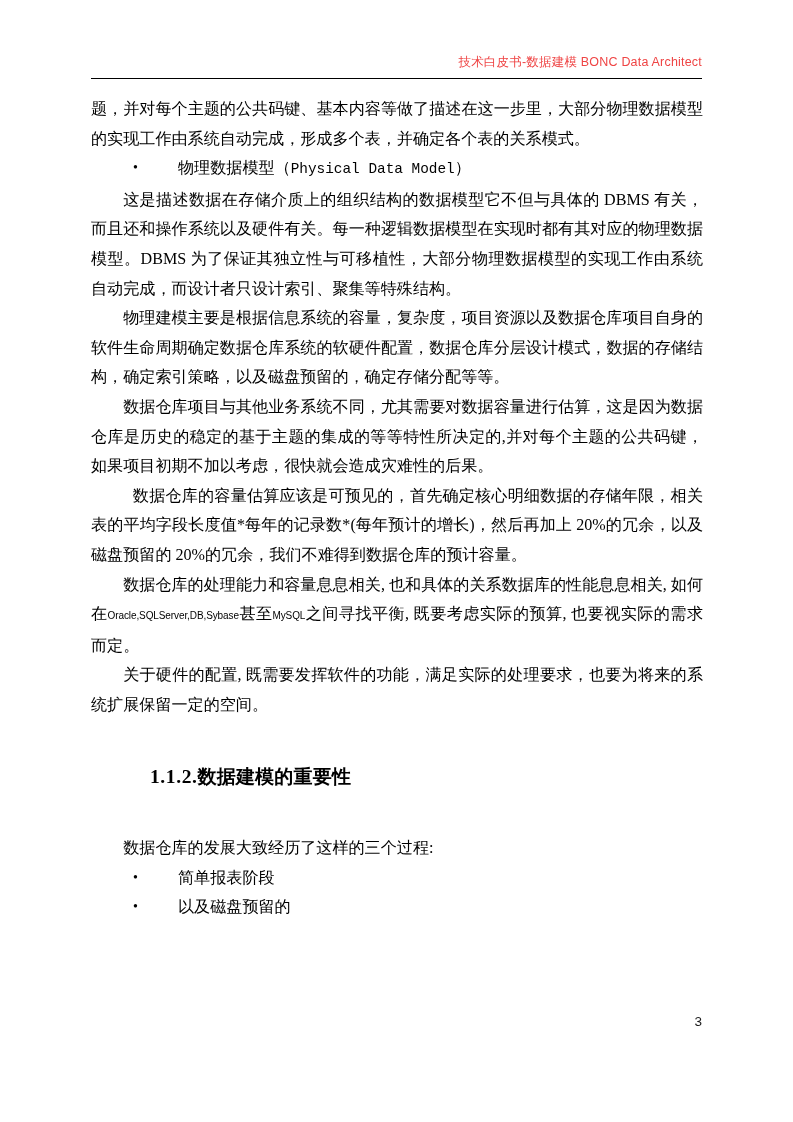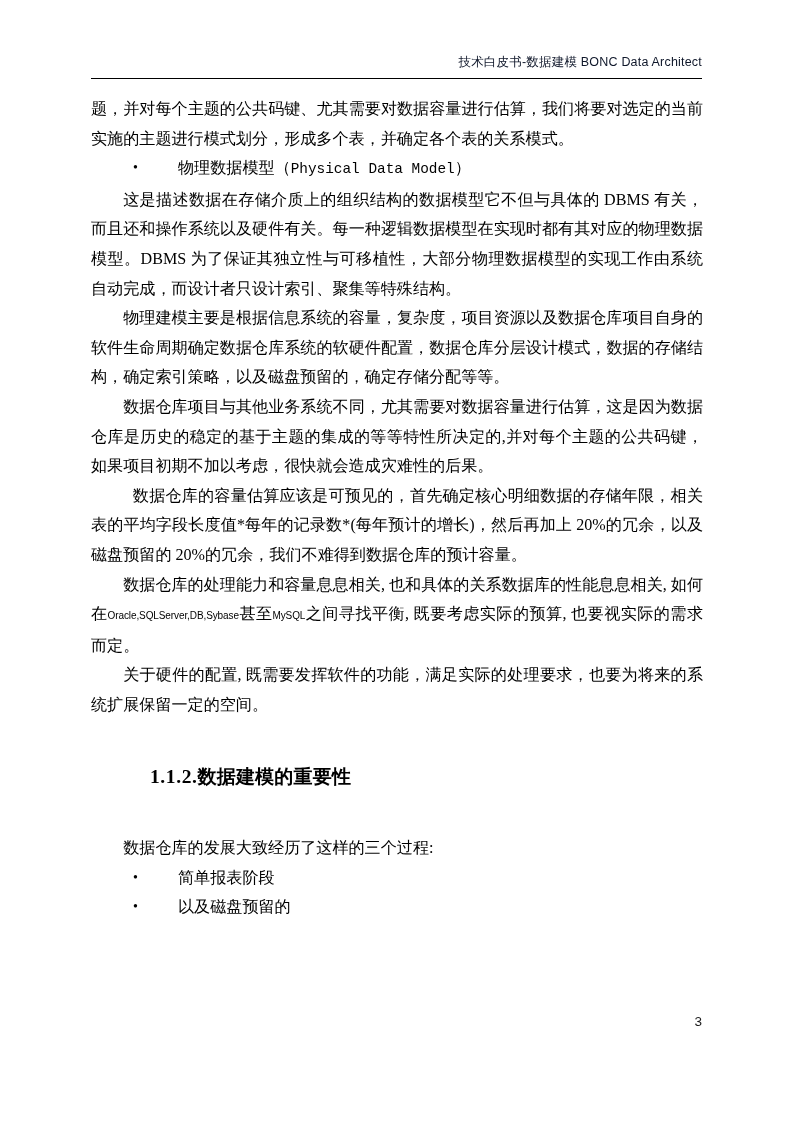--- a/index.html
+++ b/index.html
@@ -26,21 +26,21 @@
     left: 91px;
     top: 52px;
     width: 611px;
     text-align: right;
   }
   .header-text {
     display: inline-block;
     font-family: "Liberation Sans", "DejaVu Sans", sans-serif;
     font-size: 12.5px;
     letter-spacing: 0.2px;
-    color: #0f172a;
+    color: #ef4444;
     white-space: nowrap;
   }
   .header-rule {
     position: absolute;
     left: 91px;
     top: 78px;
     width: 611px;
     height: 0;
     border-top: 1.6px solid #000000;
   }
@@ -136,21 +136,21 @@
 
 <div class="page">
 
   <div class="header">
     <span class="header-text">技术白皮书-数据建模  BONC Data Architect</span>
   </div>
   <div class="header-rule"></div>
 
   <div class="content">
 
-    <p class="para noindent">题，并对每个主题的公共码键、尤其需要对数据容量进行估算，我们将要对选定的当前实施的主题进行模式划分，形成多个表，并确定各个表的关系模式。</p>
+    <p class="para noindent">题，并对每个主题的公共码键、基本内容等做了描述在这一步里，大部分物理数据模型的实现工作由系统自动完成，形成多个表，并确定各个表的关系模式。</p>
 
     <div class="bullet-row">
       <span class="dot">•</span>
       <span class="btext"><span>物理数据模型（</span><span class="latin">Physical Data Model</span><span>）</span></span>
     </div>
 
     <p class="para indent1">这是描述数据在存储介质上的组织结构的数据模型它不但与具体的 DBMS 有关，而且还和操作系统以及硬件有关。每一种逻辑数据模型在实现时都有其对应的物理数据模型。DBMS 为了保证其独立性与可移植性，大部分物理数据模型的实现工作由系统自动完成，而设计者只设计索引、聚集等特殊结构。</p>
 
     <p class="para indent1">物理建模主要是根据信息系统的容量，复杂度，项目资源以及数据仓库项目自身的软件生命周期确定数据仓库系统的软硬件配置，数据仓库分层设计模式，数据的存储结构，确定索引策略，以及磁盘预留的，确定存储分配等等。</p>
 

